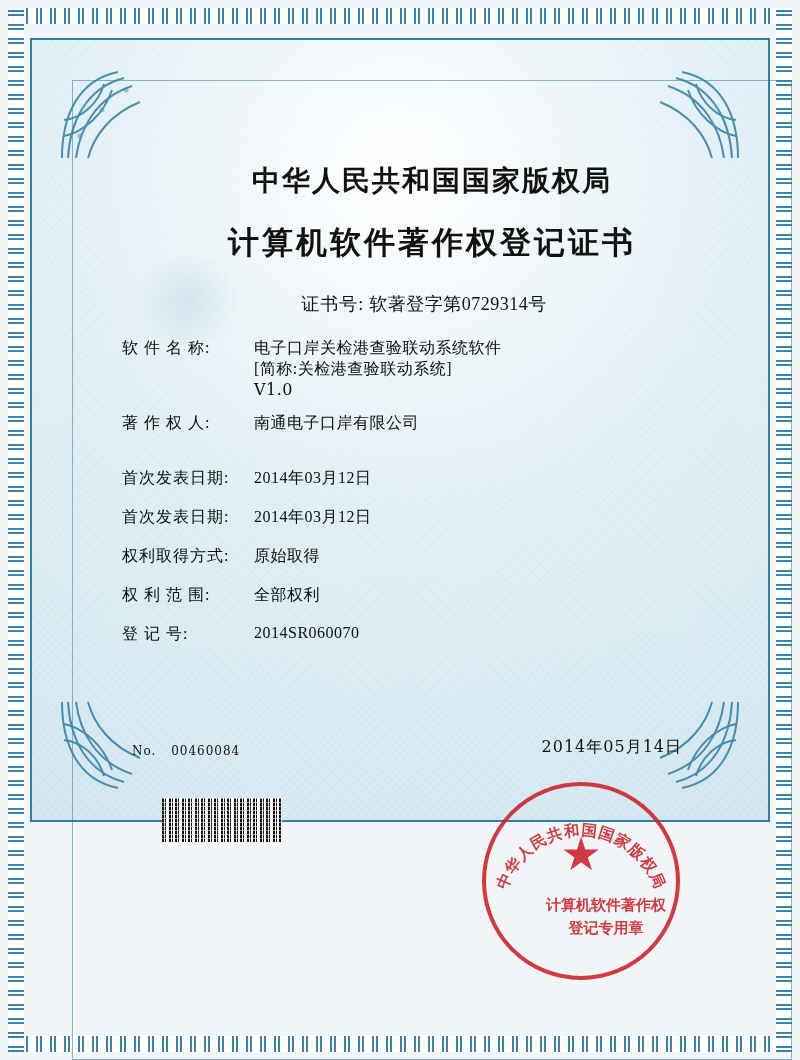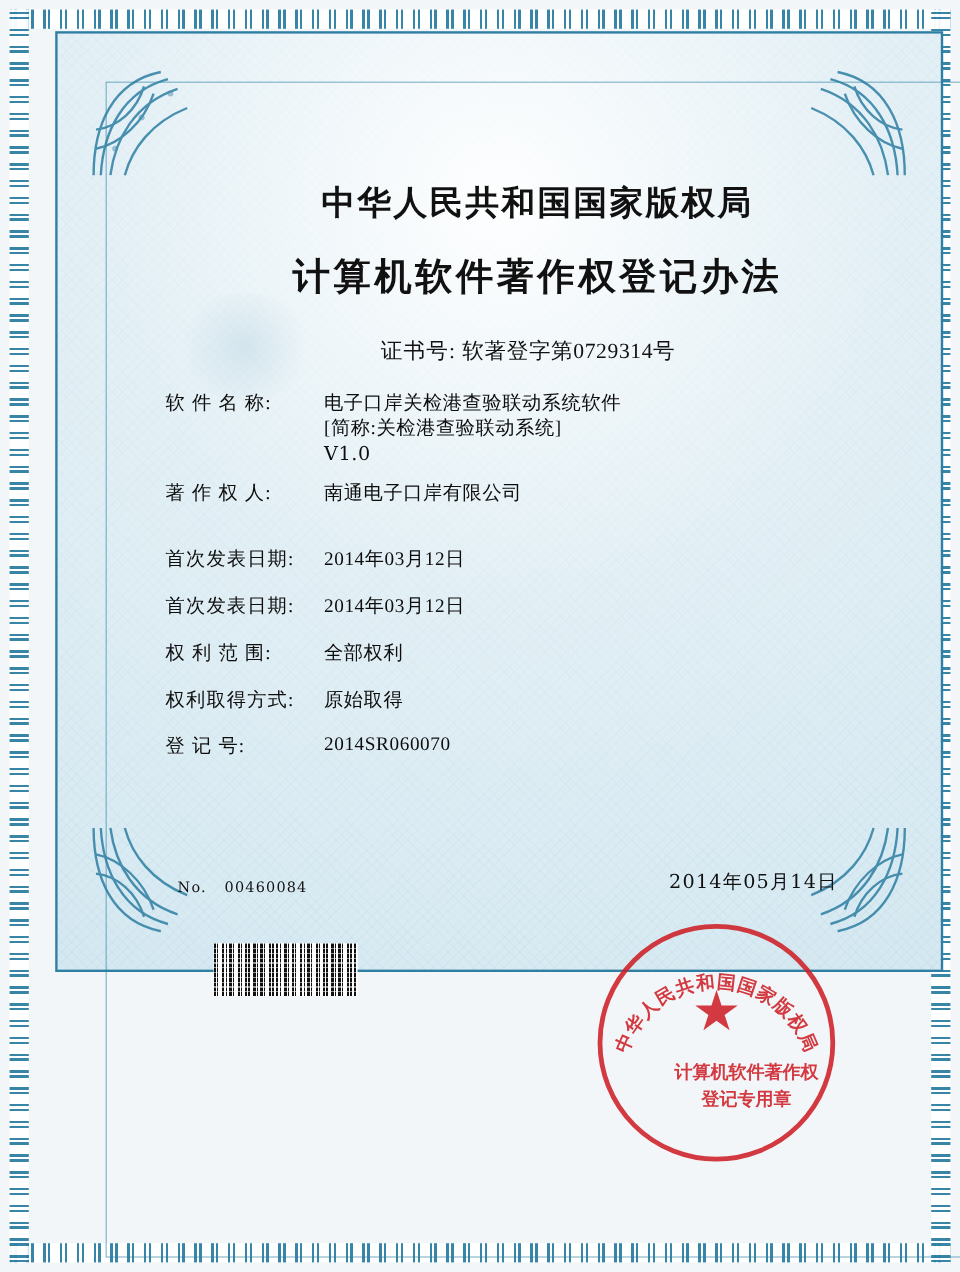--- a/index.html
+++ b/index.html
@@ -30,30 +30,29 @@
   .gk-left   { left: 8px;  top: 8px;    width: 16px;  height: 1044px;
     background: repeating-linear-gradient(0deg,
         #2e7fa3 0 2px, #ffffff 2px 4px, #2e7fa3 4px 6px, #ffffff 6px 14px); }
   .gk-right  { left: 776px; top: 8px;   width: 16px;  height: 1044px;
     background: repeating-linear-gradient(0deg,
         #2e7fa3 0 2px, #ffffff 2px 4px, #2e7fa3 4px 6px, #ffffff 6px 14px); }
 
   
   .panel {
     position: absolute;
-    left: 30px; top: 26px;
+    left: 30px; top: 38px;
     width: 740px; height: 784px;
     box-sizing: border-box;
     border: 2px solid #2e7fa3;
     background:
       radial-gradient(circle at 50% 18%, rgba(255,255,255,.96) 0%, rgba(226,239,245,.75) 45%, rgba(205,228,238,.6) 100%),
       repeating-linear-gradient(45deg, rgba(46,127,163,.09) 0 1px, transparent 1px 6px),
       repeating-linear-gradient(-45deg, rgba(46,127,163,.09) 0 1px, transparent 1px 6px),
       linear-gradient(#eaf4f8, #dfeef5);
-    margin-left: 16px;
   }
   .panel-inner-line {
     position: absolute;
     left: 40px; top: 40px;
     width: 720px; height: 980px;
     box-sizing: border-box;
     border: 1px solid rgba(46,127,163,.55);
     pointer-events: none;
   }
 
@@ -290,21 +289,21 @@
         <path d="M6,54 C24,52 40,38 46,18"></path>
         <path d="M30,92 C36,70 52,48 82,36"></path>
       </g>
     </svg>
 
     <div class="watermark"></div>
 
     <div class="content">
 
       <div class="title-1">中华人民共和国国家版权局</div>
-      <div class="title-2">计算机软件著作权登记办法</div>
+      <div class="title-2">计算机软件著作权登记证书</div>
 
       <div class="cert-no">
         <span class="lbl">证书号:</span>
         <span>软著登字第0729314号</span>
       </div>
 
       <div class="fields">
 
         <div class="frow">
           <div class="flabel">软 件 名 称:</div>
@@ -326,27 +325,27 @@
             <div class="flabel">首次发表日期:</div>
             <div class="fvalue">2014年03月12日</div>
           </div>
 
           <div class="frow tall">
             <div class="flabel">首次发表日期:</div>
             <div class="fvalue">2014年03月12日</div>
           </div>
 
           <div class="frow tall">
+            <div class="flabel">权利取得方式:</div>
+            <div class="fvalue">原始取得</div>
+          </div>
+
+          <div class="frow tall">
             <div class="flabel">权 利 范 围:</div>
             <div class="fvalue">全部权利</div>
-          </div>
-
-          <div class="frow tall">
-            <div class="flabel">权利取得方式:</div>
-            <div class="fvalue">原始取得</div>
           </div>
 
           <div class="frow tall">
             <div class="flabel">登 记 号:</div>
             <div class="fvalue mono">2014SR060070</div>
           </div>
 
         </div>
       </div>
 

